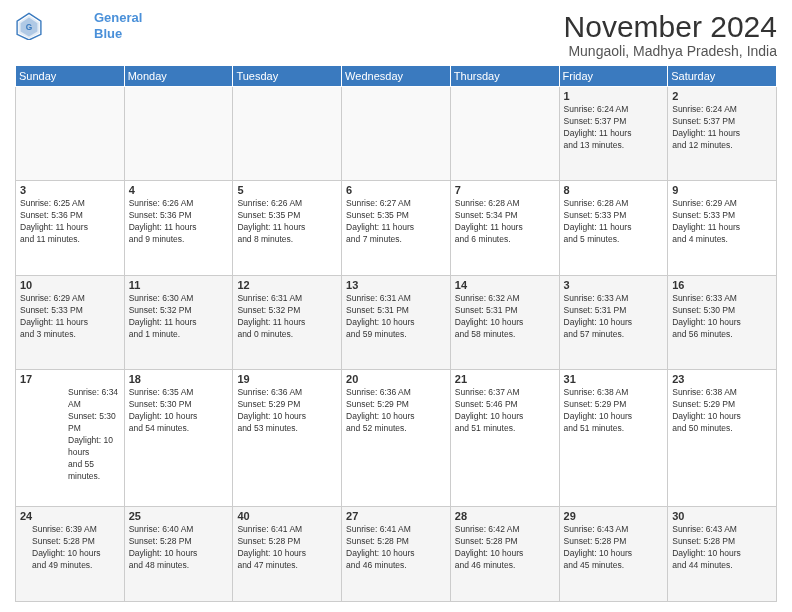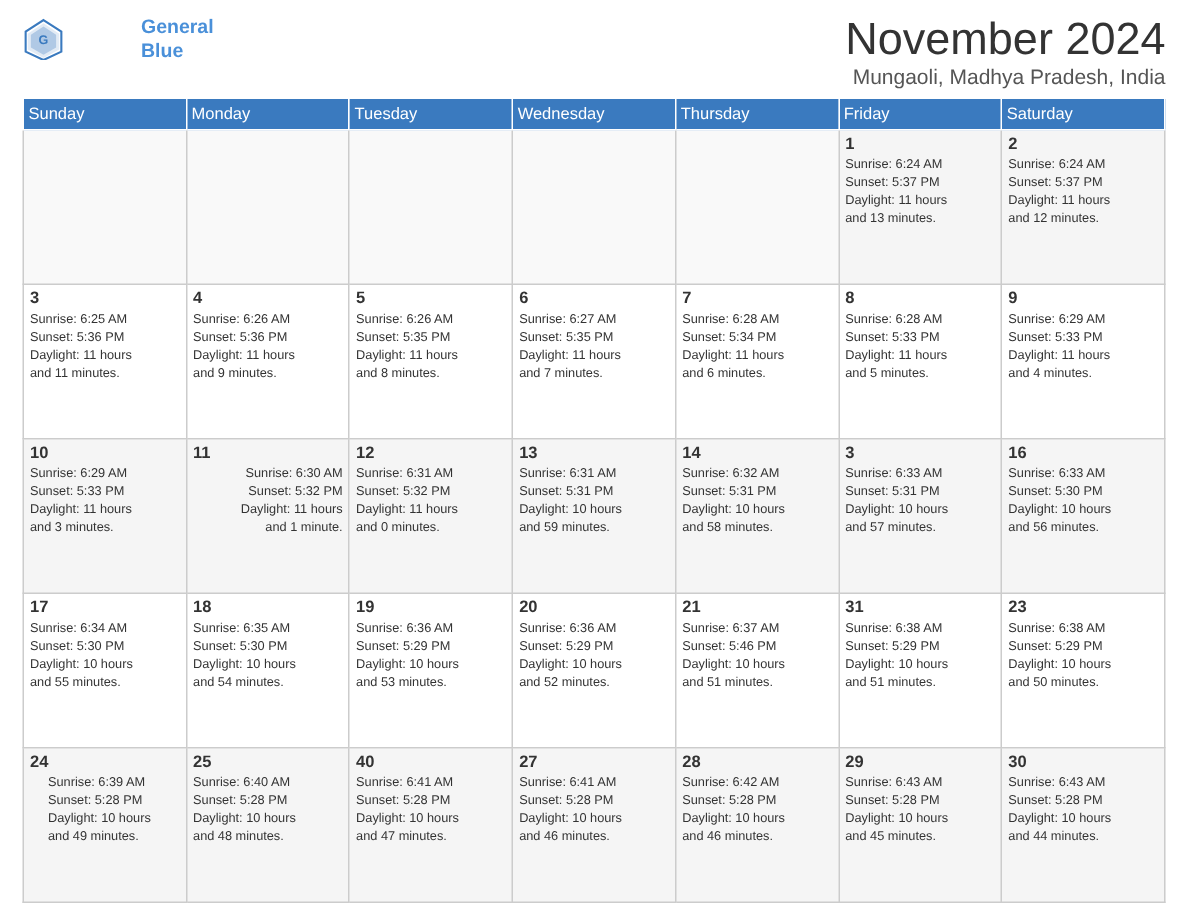--- a/index.html
+++ b/index.html
@@ -211,21 +211,21 @@
         <tr>
           <td>
             <span class="day-num">10</span>
             <div class="day-info" style="white-space: pre-line;">Sunrise: 6:29 AM
 Sunset: 5:33 PM
 Daylight: 11 hours
 and 3 minutes.</div>
           </td>
           <td>
             <span class="day-num">11</span>
-            <div class="day-info" style="white-space: pre-line; text-align: right;">Sunrise: 6:30 AM
+            <div class="day-info" style="white-space: pre-line;">Sunrise: 6:30 AM
 Sunset: 5:32 PM
 Daylight: 11 hours
 and 1 minute.</div>
           </td>
           <td>
             <span class="day-num">12</span>
             <div class="day-info" style="white-space: pre-line;">Sunrise: 6:31 AM
 Sunset: 5:32 PM
 Daylight: 11 hours
 and 0 minutes.</div>
@@ -255,21 +255,21 @@
             <span class="day-num">16</span>
             <div class="day-info" style="white-space: pre-line;">Sunrise: 6:33 AM
 Sunset: 5:30 PM
 Daylight: 10 hours
 and 56 minutes.</div>
           </td>
         </tr>
         <tr>
           <td>
             <span class="day-num">17</span>
-            <div class="day-info" style="white-space: pre-line;">Sunrise: 6:34 AM
+            <div class="day-info" style="white-space: pre-line; margin-left: 48px;">Sunrise: 6:34 AM
 Sunset: 5:30 PM
 Daylight: 10 hours
 and 55 minutes.</div>
           </td>
           <td>
             <span class="day-num">18</span>
             <div class="day-info" style="white-space: pre-line;">Sunrise: 6:35 AM
 Sunset: 5:30 PM
 Daylight: 10 hours
 and 54 minutes.</div>

